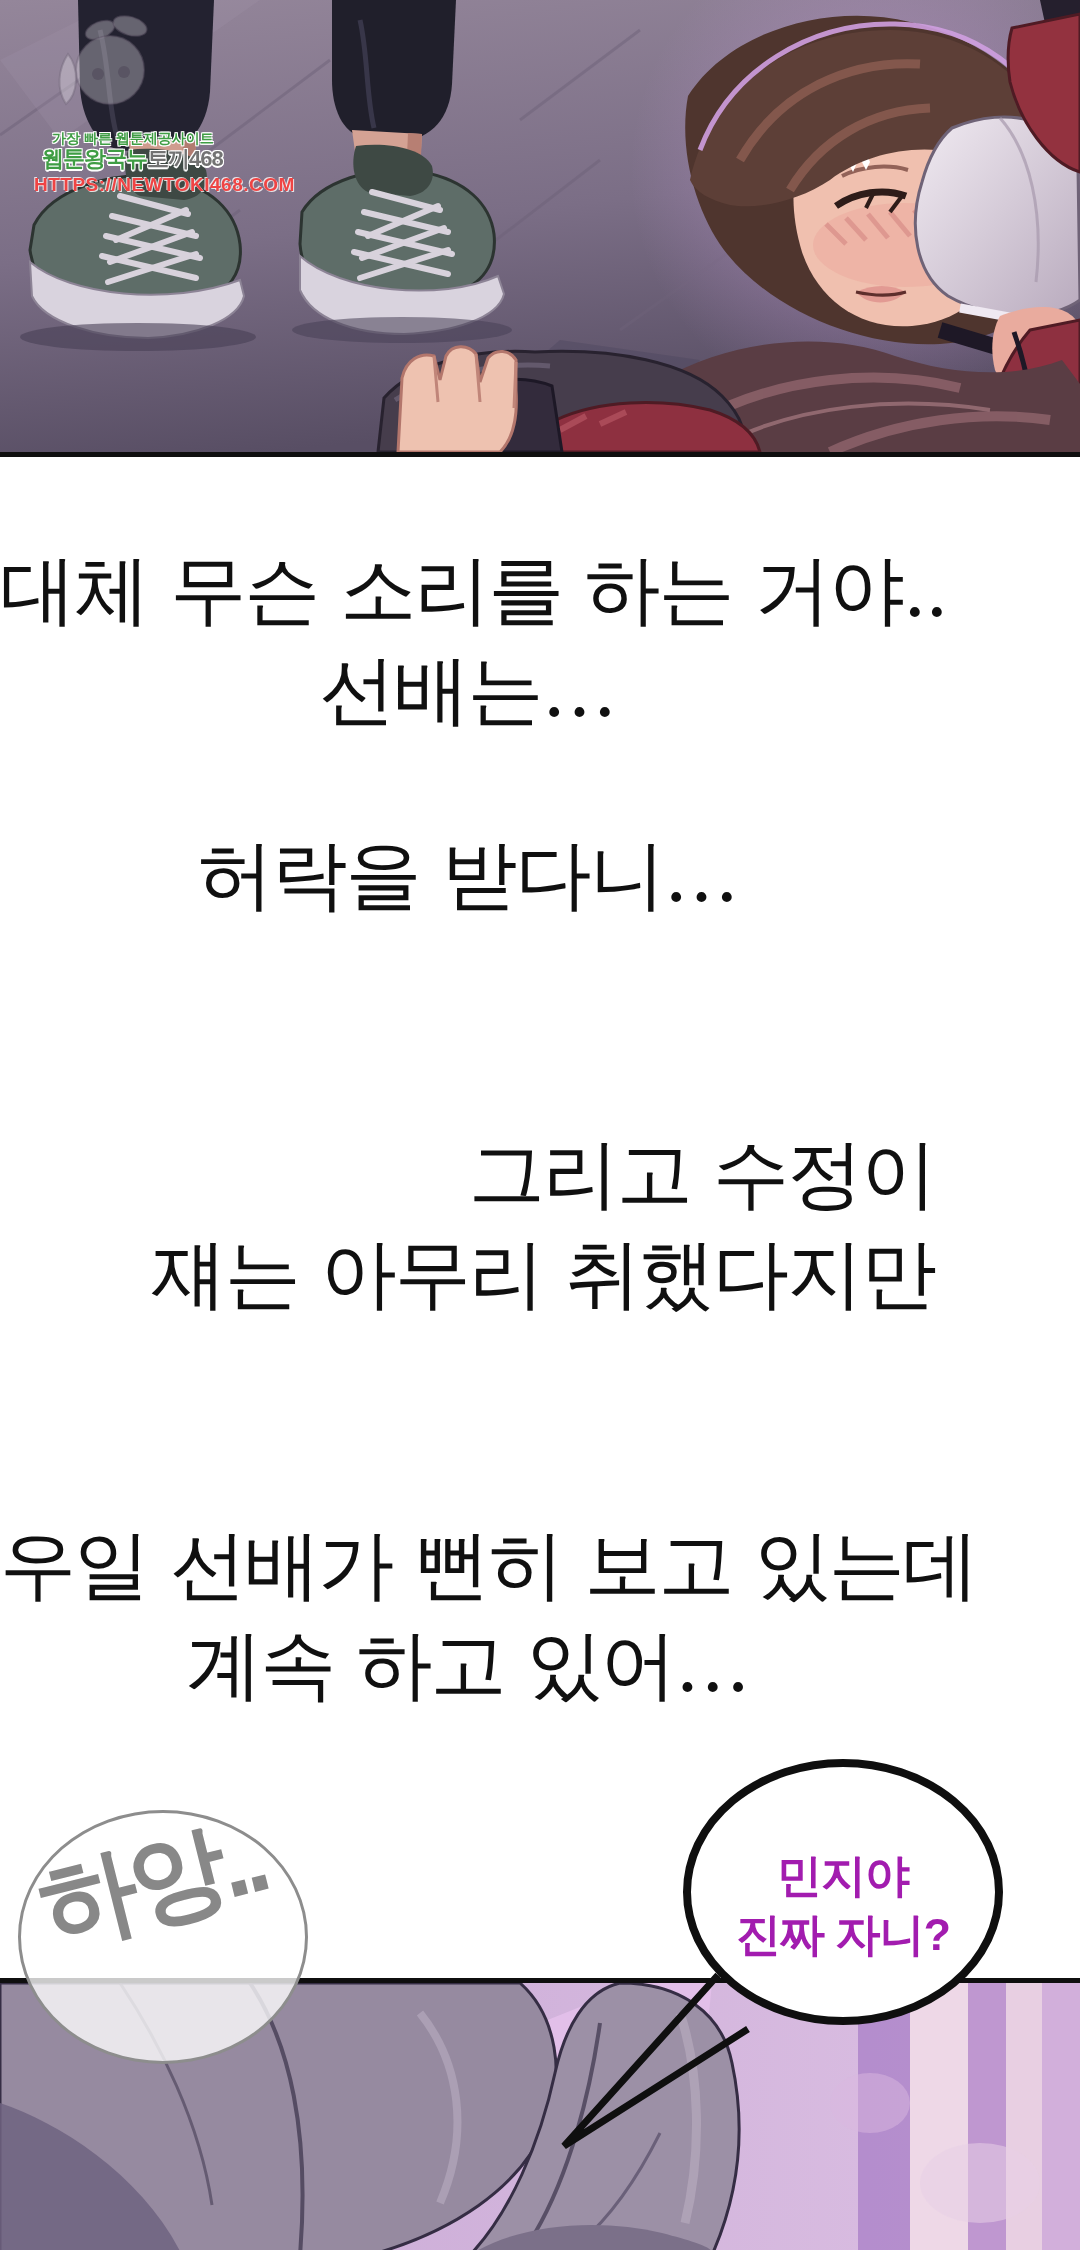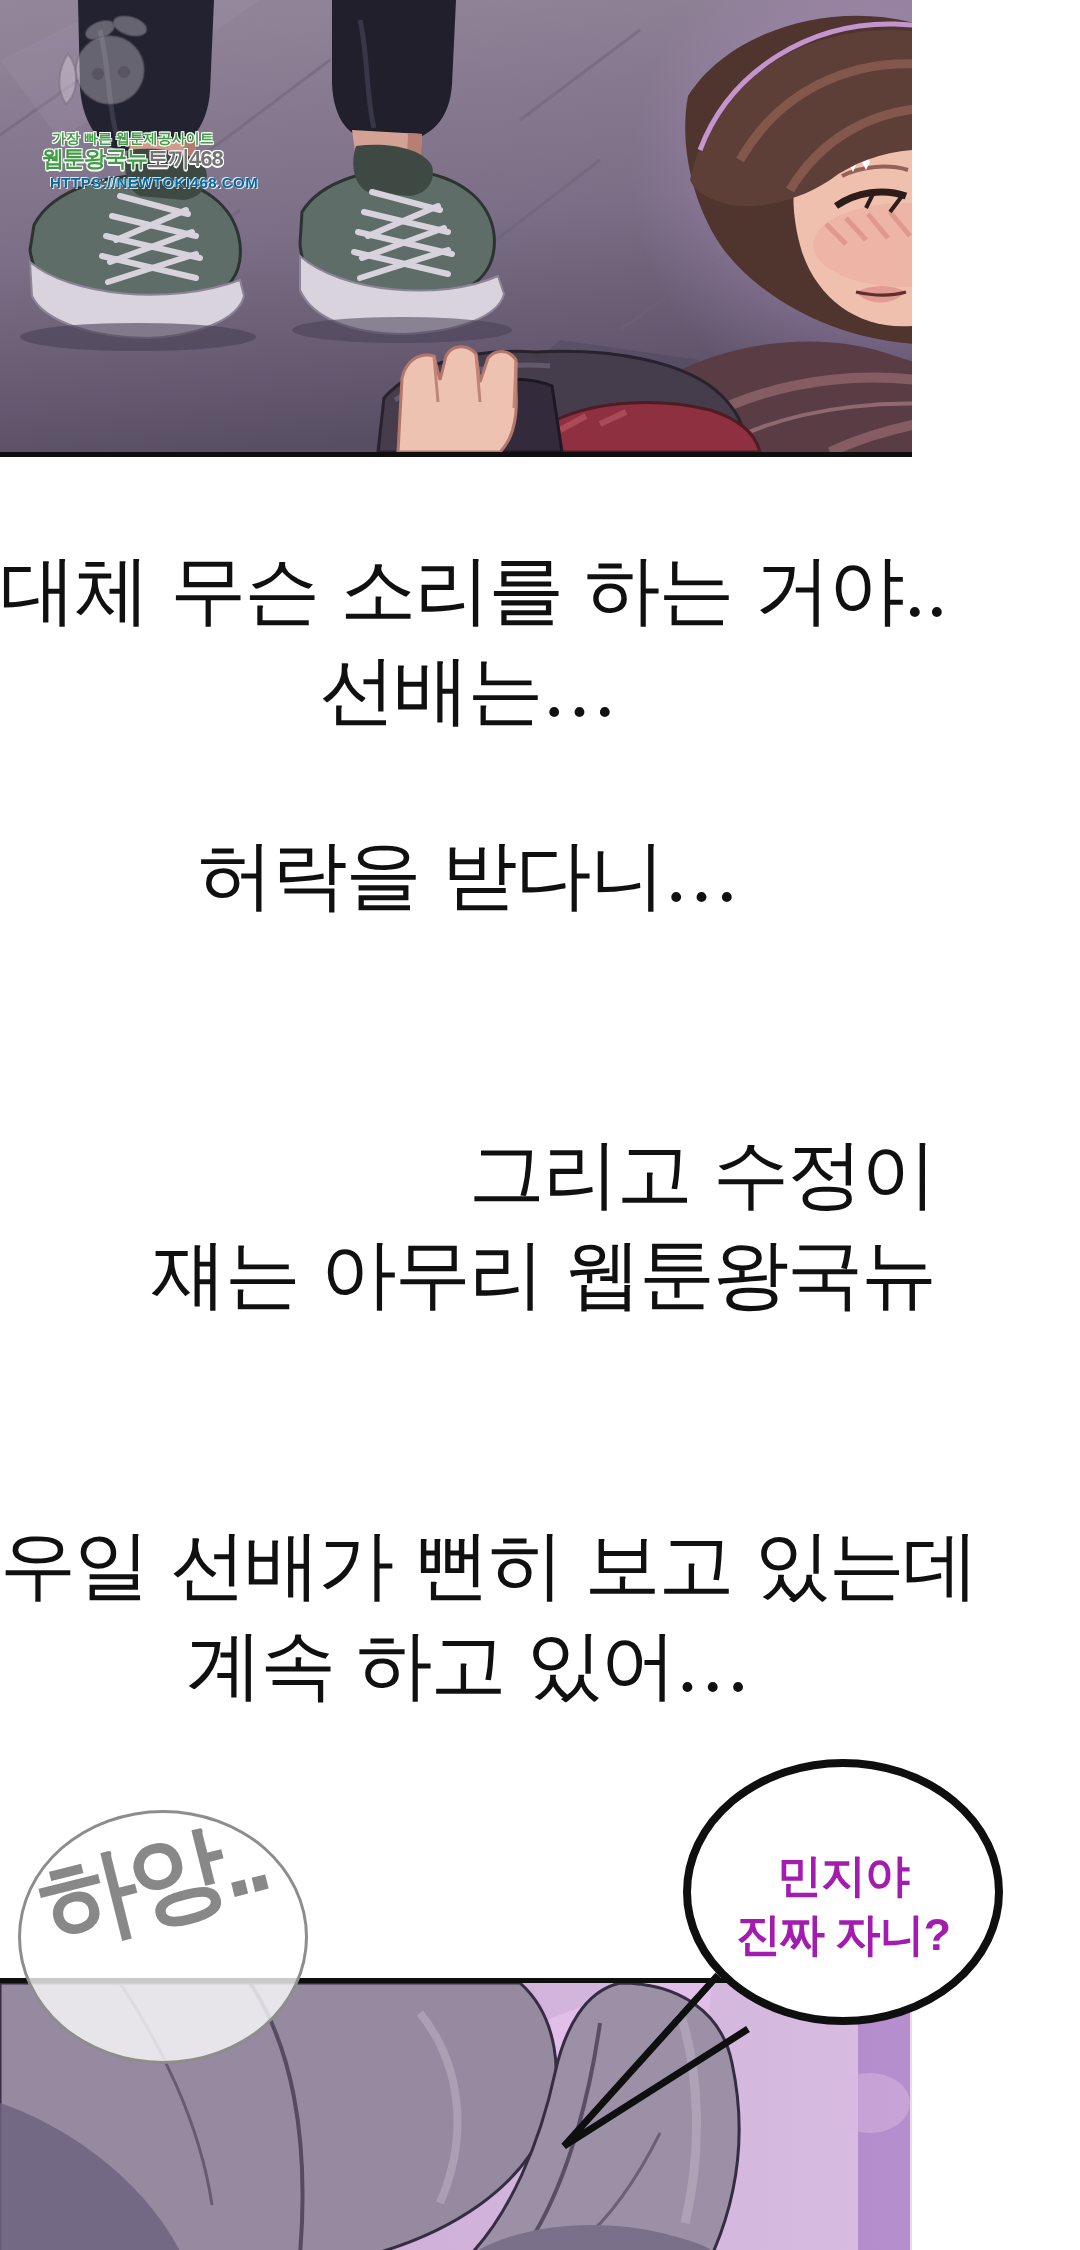--- a/index.html
+++ b/index.html
@@ -2,36 +2,36 @@
 <html><head>
 <meta charset="utf-8">
 <style>
   html,body{margin:0;padding:0;background:#ffffff;}
   .page{
     position:relative;width:1080px;height:2250px;margin:0 auto;
     background:#ffffff;overflow:hidden;
     font-family:"Liberation Sans","DejaVu Sans",sans-serif;
   }
   
-  .panel{position:absolute;left:0;width:912px;overflow:hidden;}
+  .panel{position:absolute;left:0;width:1080px;overflow:hidden;}
   .panel-top{top:0;height:452px;border-bottom:5px solid #0f0f0f;}
   .panel-bottom{top:1978px;height:272px;border-top:5px solid #0f0f0f;}
   .panel svg{display:block;}
 
   
   .watermark{position:absolute;left:0;top:0;width:400px;height:230px;}
   .wm-mascot{position:absolute;left:40px;top:12px;opacity:.75;}
   .wm-text{position:absolute;white-space:nowrap;font-weight:bold;line-height:1;}
   .wm-tagline{left:52px;top:131px;font-size:14px;color:#3f9d44;
     text-shadow:-1px -1px 0 #fff,1px -1px 0 #fff,-1px 1px 0 #fff,1px 1px 0 #fff,0 1px 0 #fff,0 -1px 0 #fff;}
   .wm-site{left:42px;top:148px;font-size:22px;letter-spacing:-1px;
     text-shadow:-1px -1px 0 #fff,1px -1px 0 #fff,-1px 1px 0 #fff,1px 1px 0 #fff,0 2px 0 #fff;}
   .wm-site .green{color:#3f9d44;}
   .wm-site .red{color:#737373;}
-  .wm-url{left:50px;top:175px;font-size:15px;color:#0369a1;letter-spacing:0.5px;
+  .wm-url{left:34px;top:175px;font-size:19px;color:#ef4444;letter-spacing:0.5px;
     text-shadow:-1px -1px 0 rgba(255,255,255,.8),1px 1px 0 rgba(255,255,255,.8);}
 
   
   .narration{
     position:absolute;left:0;width:935px;text-align:center;
     font-family:"DejaVu Serif","Liberation Serif",serif;
     font-size:76px;line-height:100px;color:#101010;letter-spacing:-2px;
     font-weight:500;white-space:nowrap;
   }
   .nb1{top:540px;} .nb2{top:825px;} .nb3{top:1124px;text-align:right;} .nb4{top:1515px;}
@@ -227,21 +227,21 @@
 
   <div class="narration nb1">
     <div>대체 무슨 소리를 하는 거야..</div>
     <div>선배는…</div>
   </div>
   <div class="narration nb2">
     <div>허락을 받다니…</div>
   </div>
   <div class="narration nb3">
     <div>그리고 수정이</div>
-    <div>쟤는 아무리 웹툰왕국뉴</div>
+    <div>쟤는 아무리 취했다지만</div>
   </div>
   <div class="narration nb4">
     <div>우일 선배가 뻔히 보고 있는데</div>
     <div>계속 하고 있어…</div>
   </div>
 
   <section class="panel panel-bottom">
     <svg width="1080" height="272" viewBox="0 0 1080 272">
       <defs>
         <linearGradient id="wallG" x1="0" y1="0" x2="1" y2="0">

